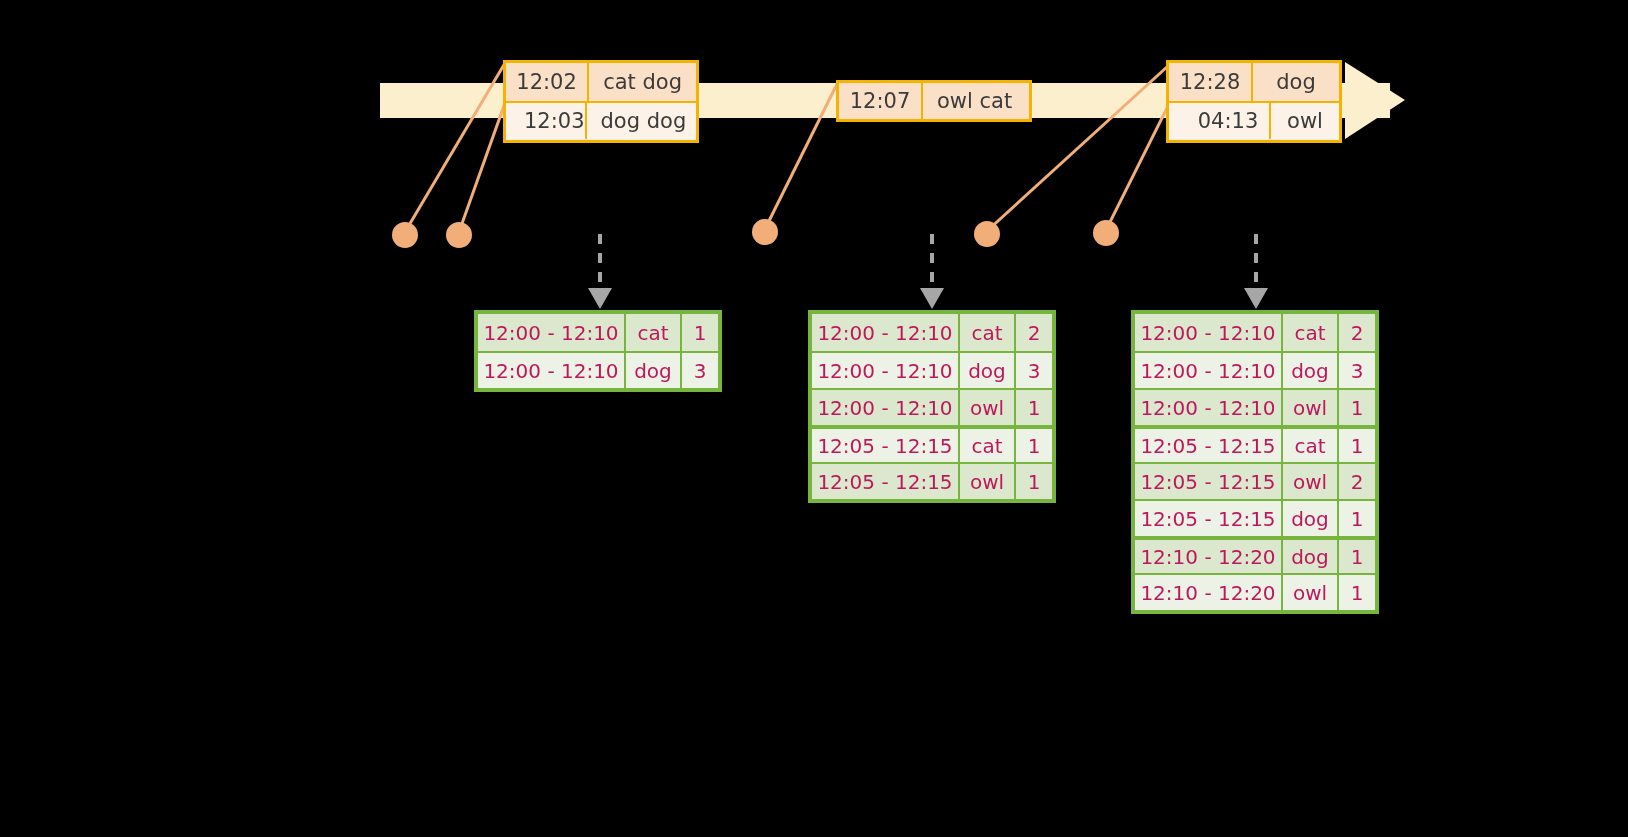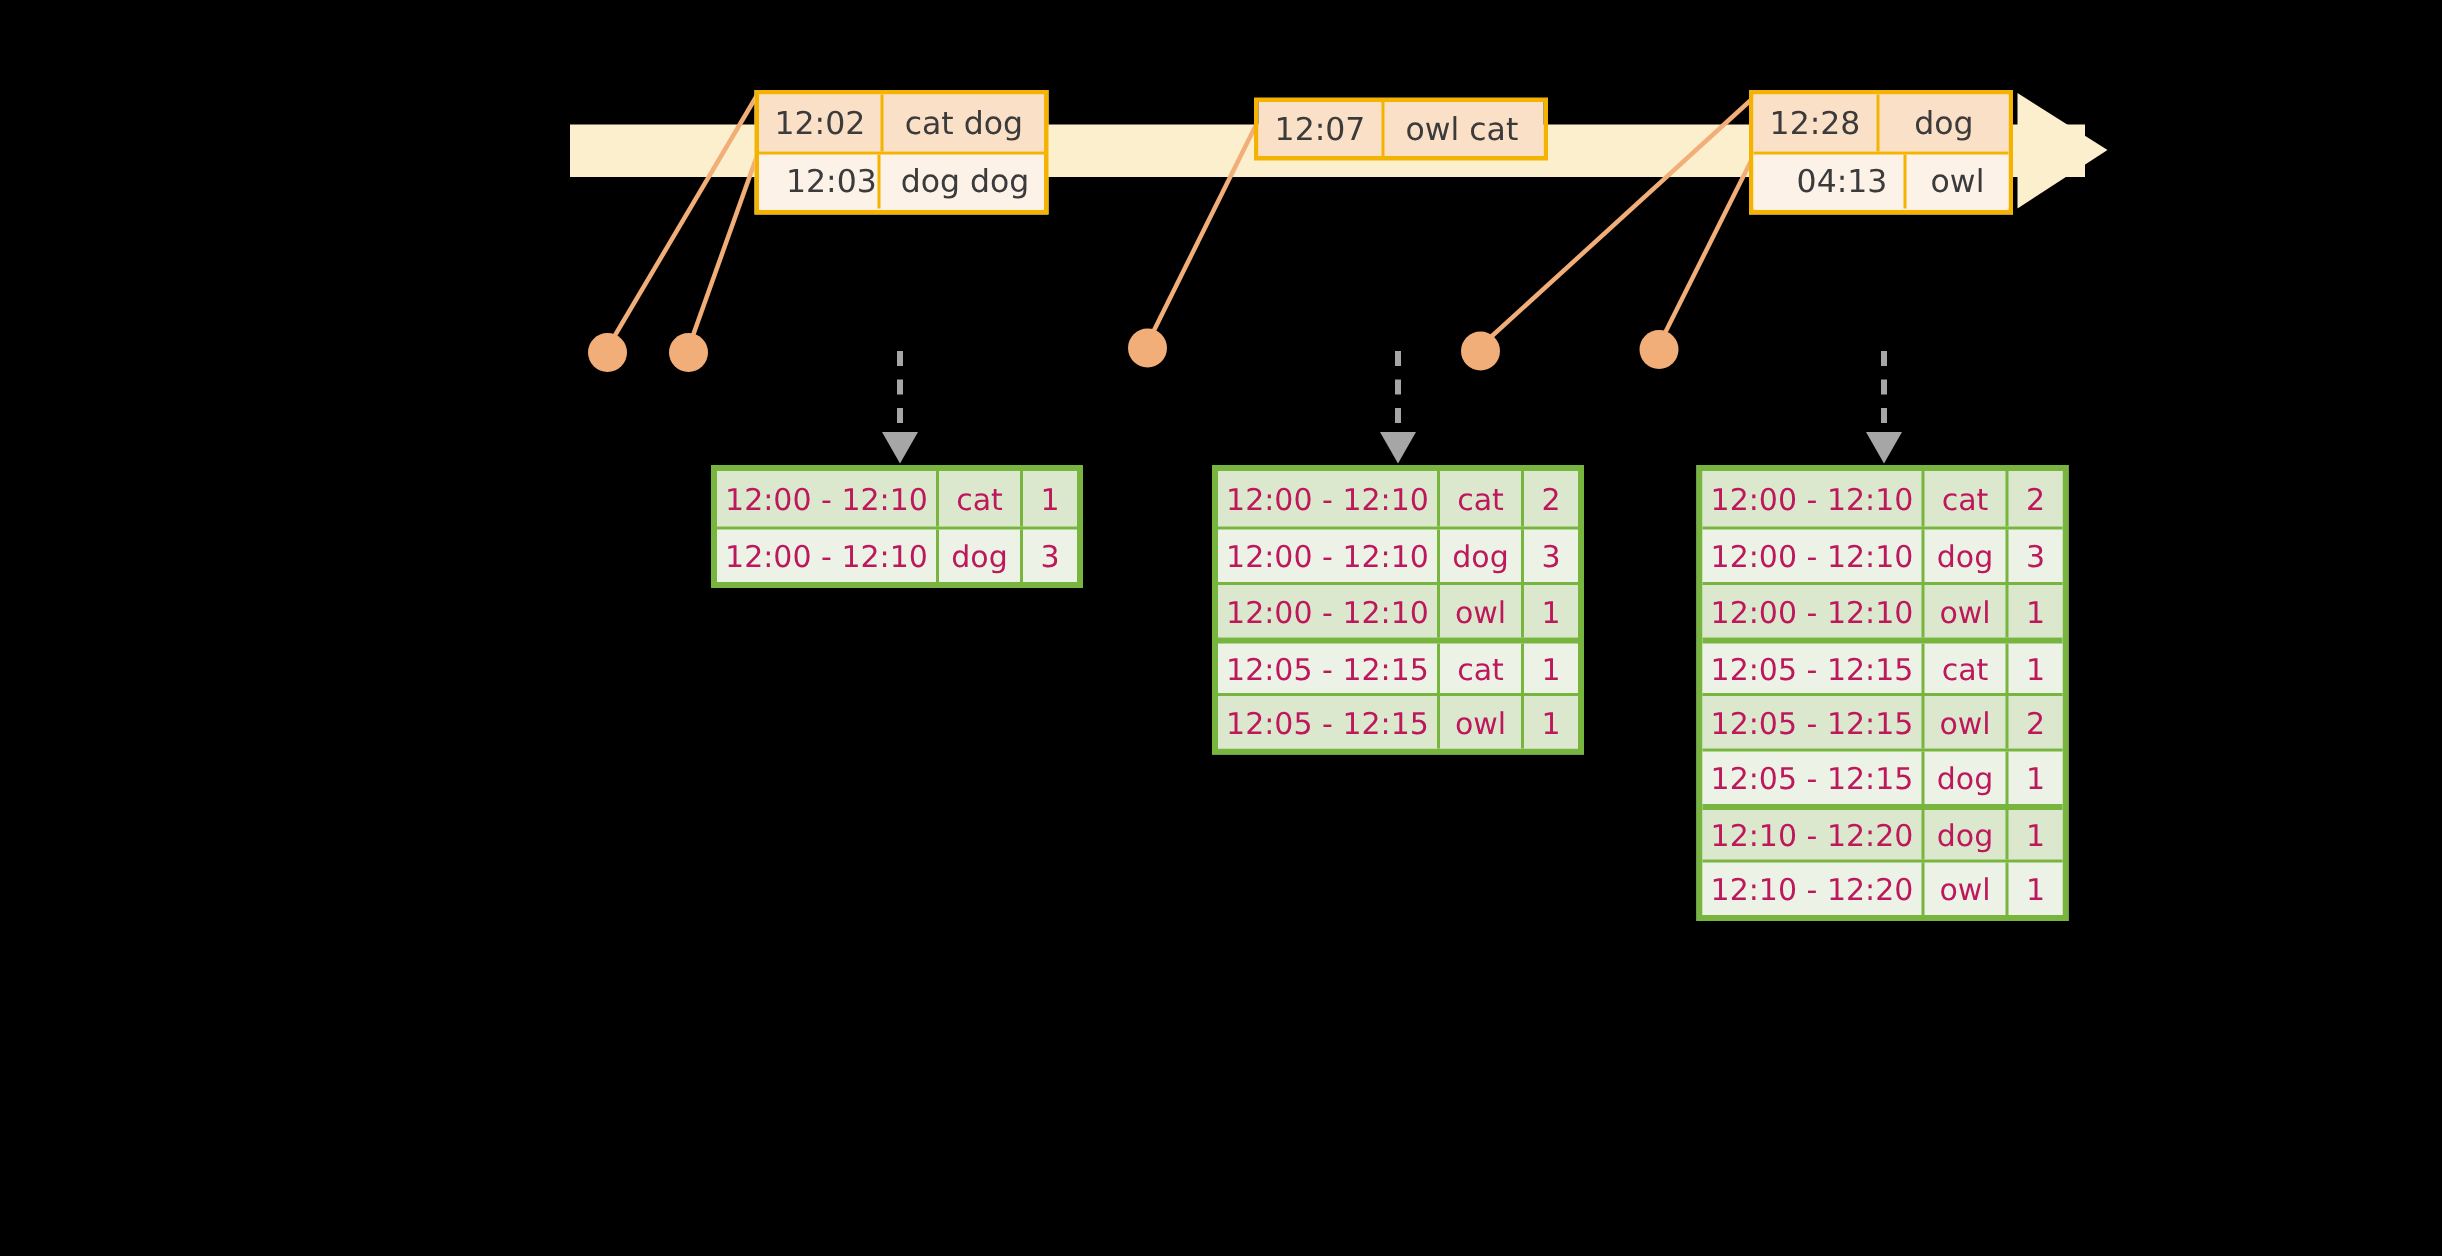--- a/index.html
+++ b/index.html
@@ -78,21 +78,21 @@
     <div class="evt-row r0">
       <div class="evt-cell time">12:02</div>
       <div class="evt-cell words">cat dog</div>
     </div>
     <div class="evt-row r1">
       <div class="evt-cell time">12:03</div>
       <div class="evt-cell words">dog dog</div>
     </div>
   </div>
 
-  <div class="evt-group" style="left:836px;top:65px;width:196px;height:42px;">
+  <div class="evt-group" style="left:836px;top:80px;width:196px;height:42px;">
     <div class="evt-row r0" style="height:36px;">
       <div class="evt-cell time">12:07</div>
       <div class="evt-cell words">owl cat</div>
     </div>
   </div>
 
   <div class="evt-group" style="left:1166px;top:60px;width:176px;height:83px;">
     <div class="evt-row r0">
       <div class="evt-cell time">12:28</div>
       <div class="evt-cell words" style="flex:1;">dog</div>

